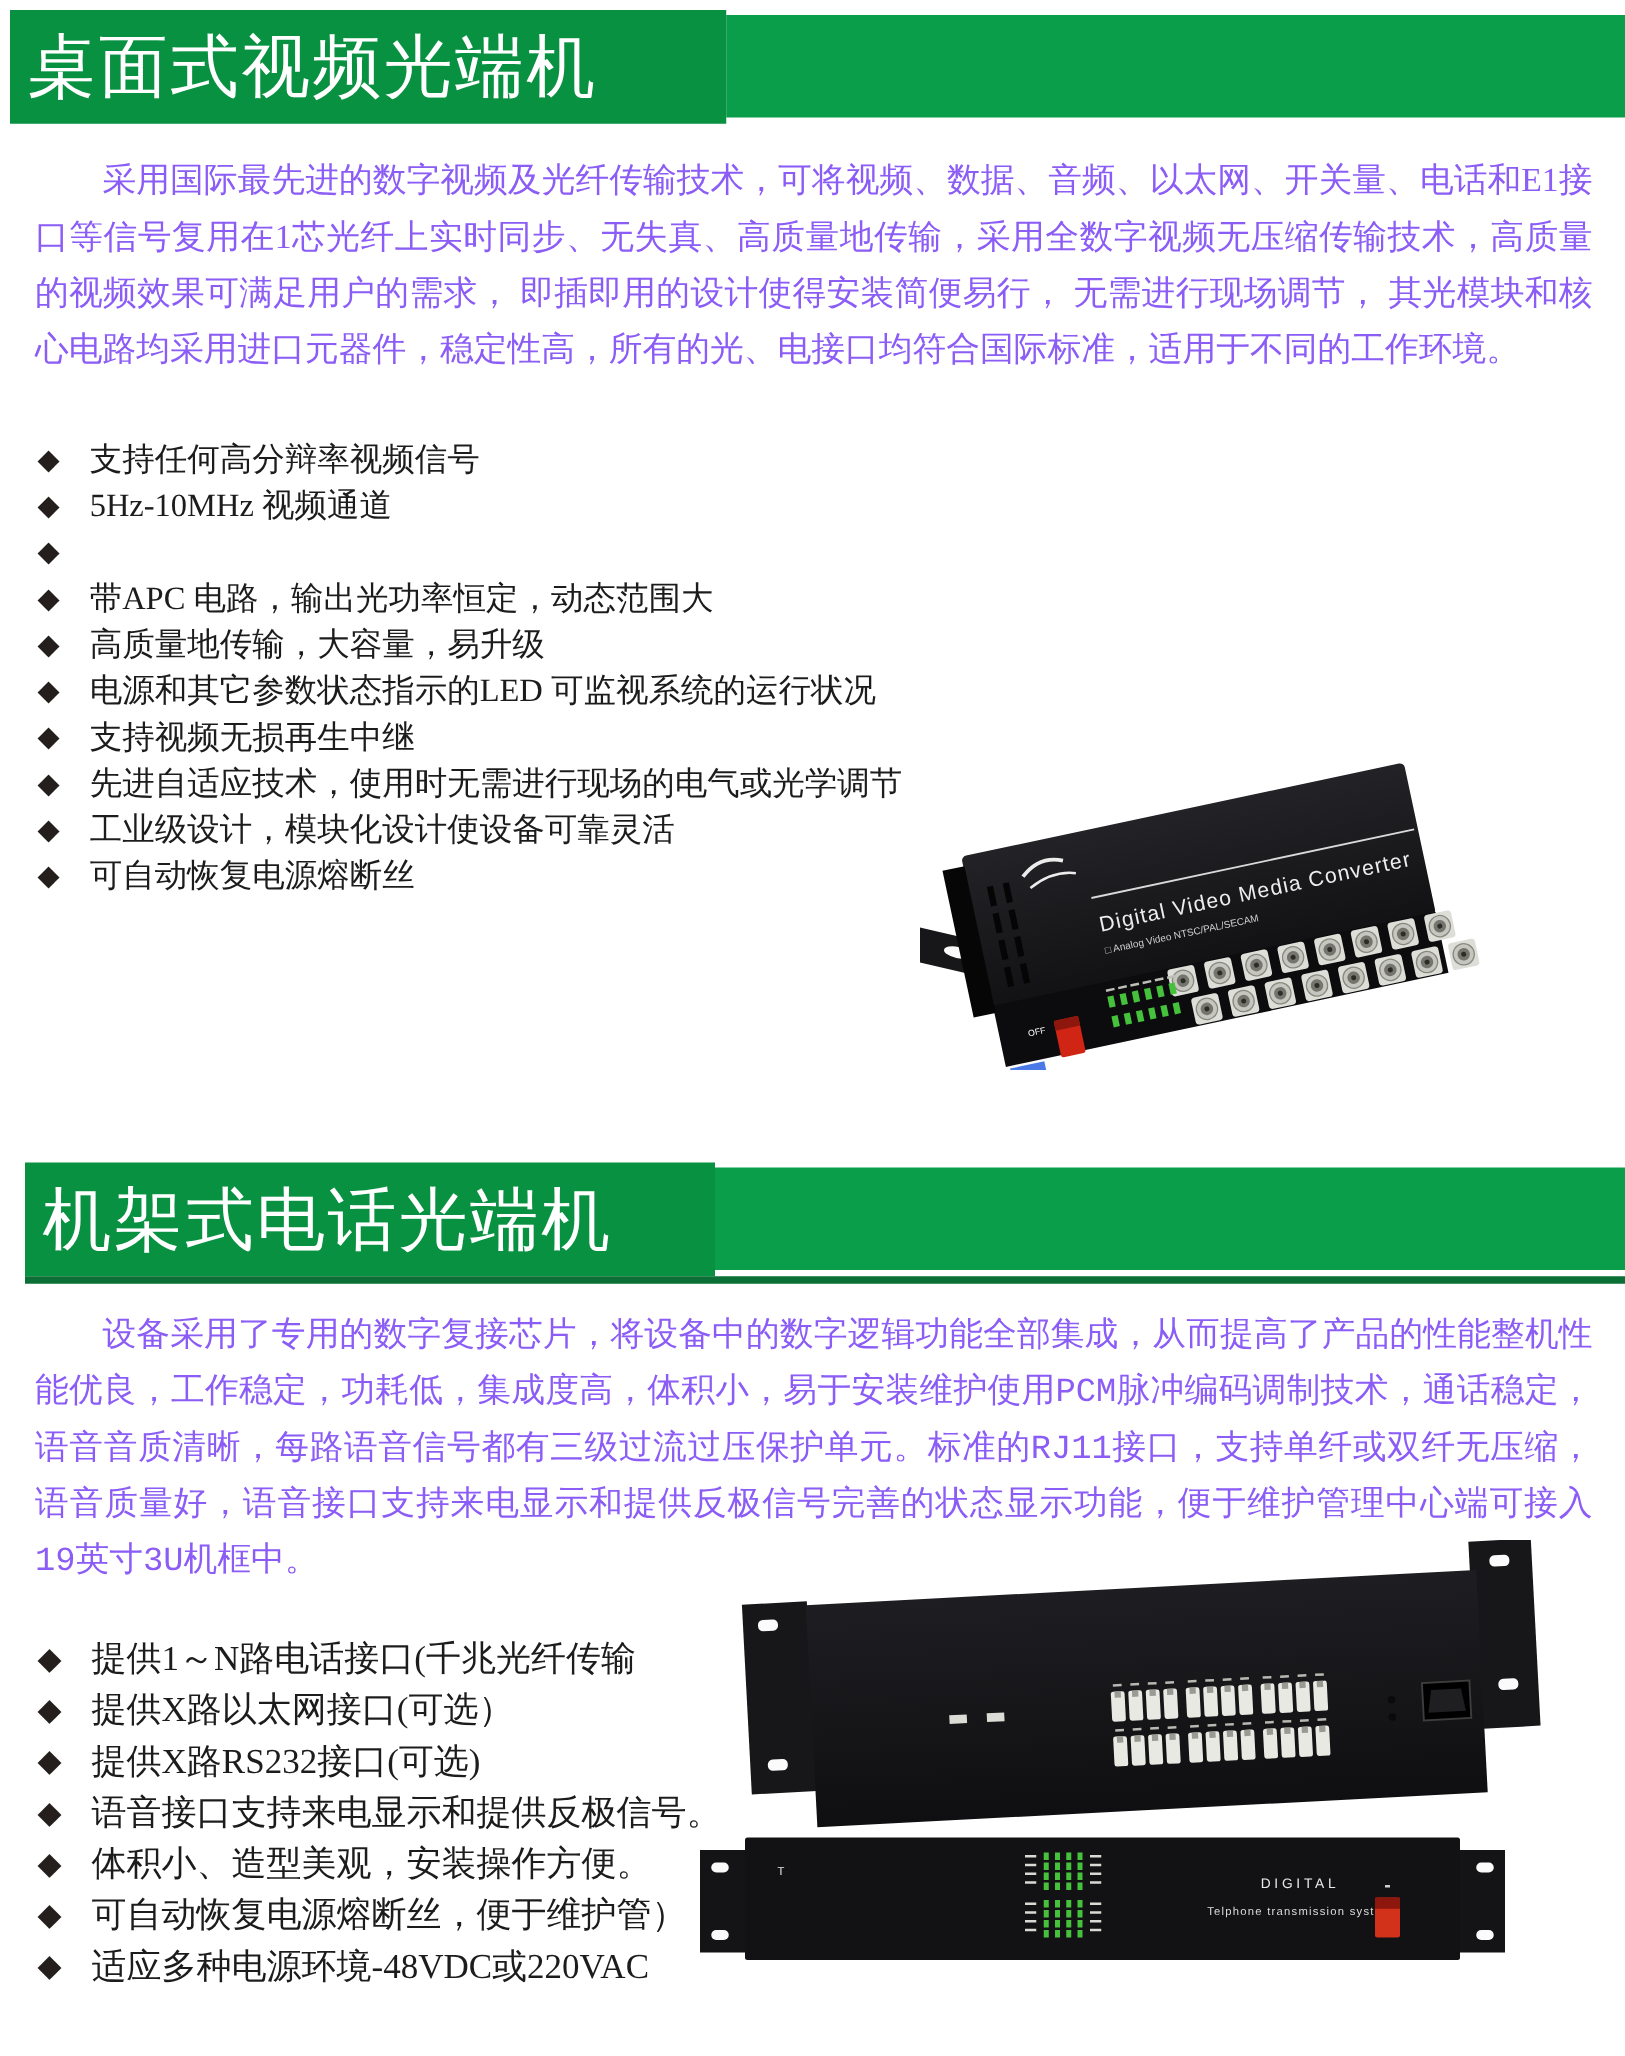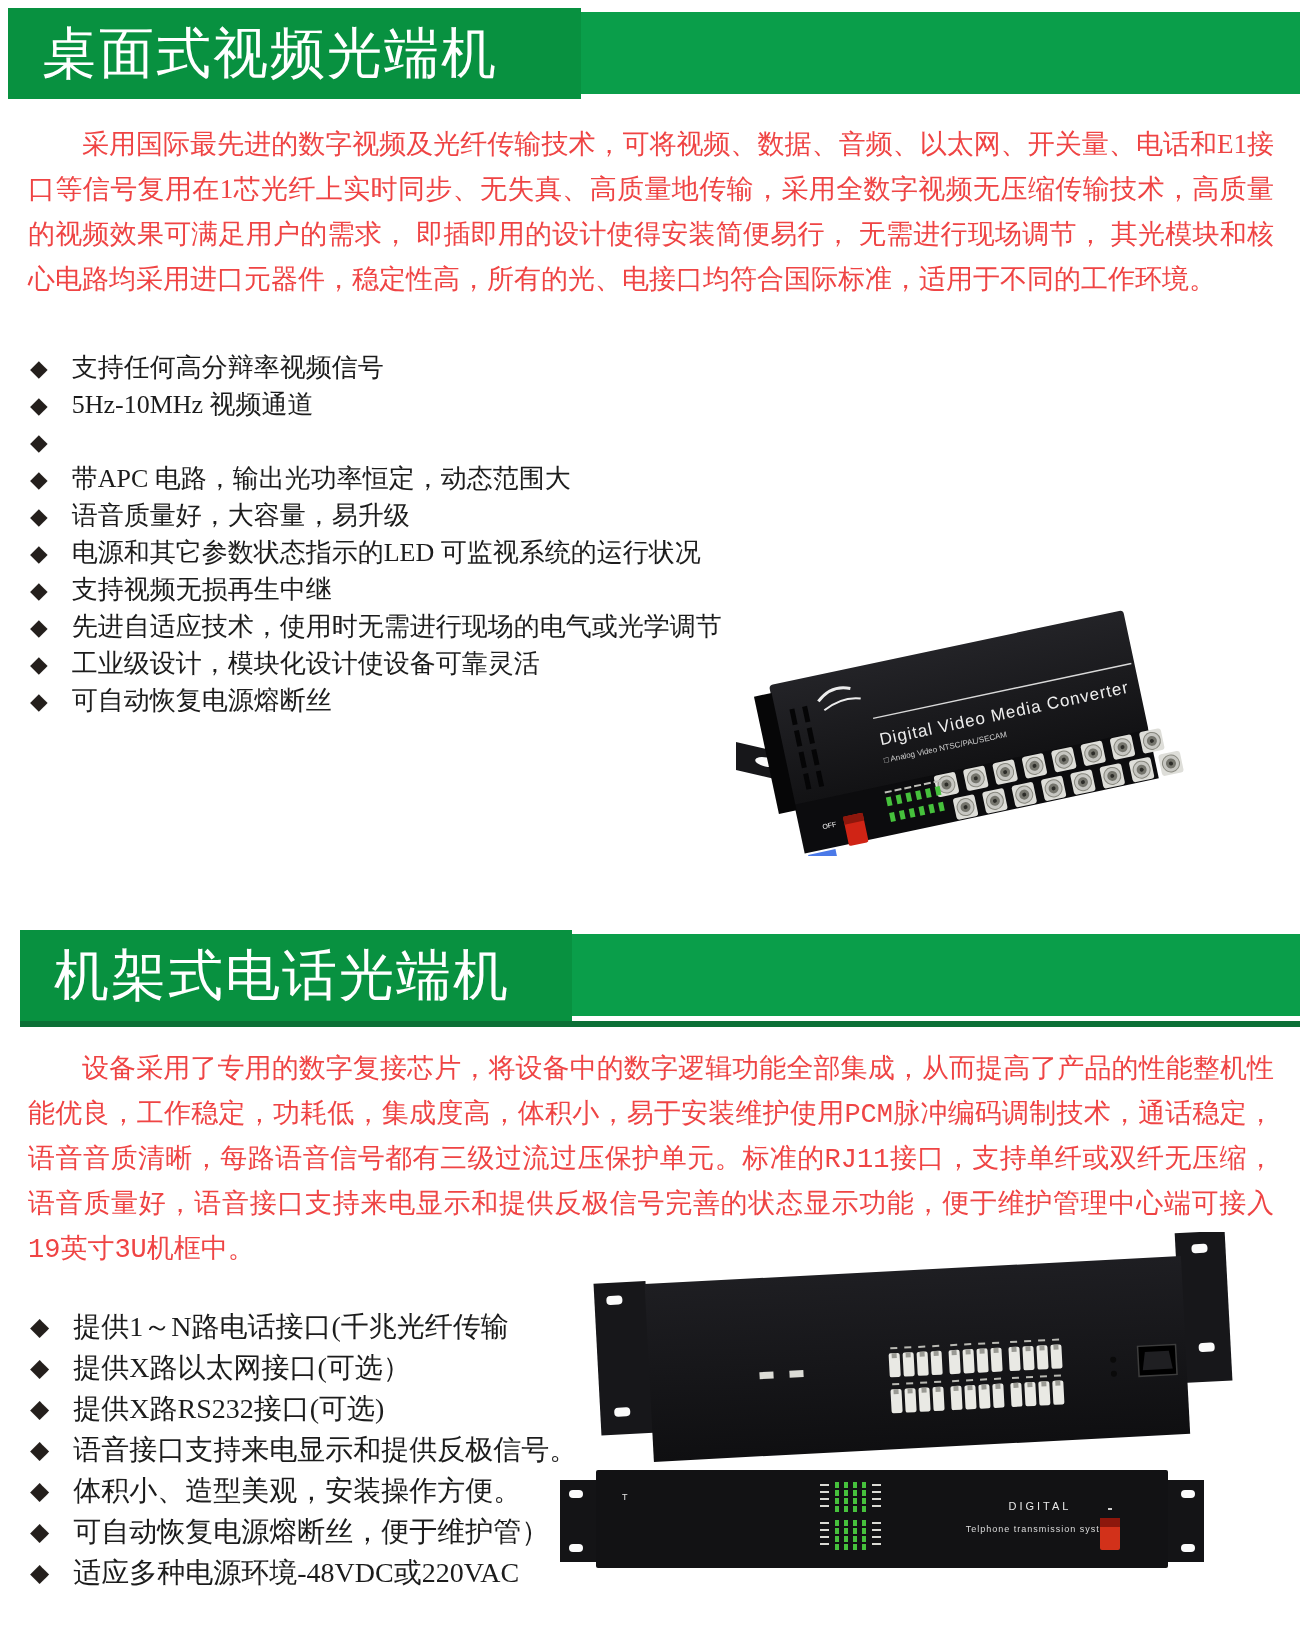--- a/index.html
+++ b/index.html
@@ -3,34 +3,34 @@
 <meta charset="utf-8">
 <style>
   html,body{margin:0;padding:0;background:#ffffff;}
   #page{position:relative;width:1300px;height:1645px;background:#ffffff;overflow:hidden;
         font-family:"Liberation Serif","DejaVu Serif",serif;color:#1c1c1c;}
 
   
   .banner{position:absolute;left:8px;right:0;height:91px;}
   .banner .layer-right{position:absolute;top:4px;bottom:5px;right:0;background:#0a9e4a;}
   .banner .layer-left{position:absolute;top:0;bottom:0;left:0;background:#089140;}
-  .banner h1{position:relative;margin:0;padding-left:34px;line-height:91px;
+  .banner h1{position:relative;margin:0;padding-left:14px;line-height:91px;
              font-family:"Liberation Sans","DejaVu Sans",sans-serif;
              font-size:55px;font-weight:500;color:#ffffff;letter-spacing:2px;}
   #banner1{top:8px;}
   #banner1 .layer-left{width:573px;}
   #banner1 .layer-right{left:573px;}
   #banner2{top:930px;margin-left:12px;}
   #banner2 .layer-left{width:552px;}
   #banner2 .layer-right{left:552px;}
   .banner-underline{position:absolute;left:0;right:0;top:91px;height:6px;background:#0c7036;}
 
   
   .para{position:absolute;left:28px;width:1246px;font-size:27px;line-height:45px;
-        text-align:justify;text-indent:2em;color:#ef4444;}
+        text-align:justify;text-indent:2em;color:#8b5cf6;}
   #para1{top:122px;}
   #para2{top:1048px;font-family:Liberation Mono, monospace;}
 
   
   .features{position:absolute;left:30px;margin:0;padding:0;list-style:none;}
   .features li{display:flex;align-items:center;}
   .features .diamond{font-family:"DejaVu Sans",sans-serif;color:#241f1c;margin-right:24px;}
   #features1{top:349px;}
   #features1 li{height:37px;font-size:26px;}
   #features1 .diamond{font-size:23px;}
@@ -67,21 +67,21 @@
       </li>
     <li>
         <span class="diamond">◆</span>
       </li>
     <li>
         <span class="diamond">◆</span>
         <span>带APC 电路，输出光功率恒定，动态范围大</span>
       </li>
     <li>
         <span class="diamond">◆</span>
-        <span>语音质量好，大容量，易升级</span>
+        <span>高质量地传输，大容量，易升级</span>
       </li>
     <li>
         <span class="diamond">◆</span>
         <span>电源和其它参数状态指示的LED 可监视系统的运行状况</span>
       </li>
     <li>
         <span class="diamond">◆</span>
         <span>支持视频无损再生中继</span>
       </li>
     <li>

